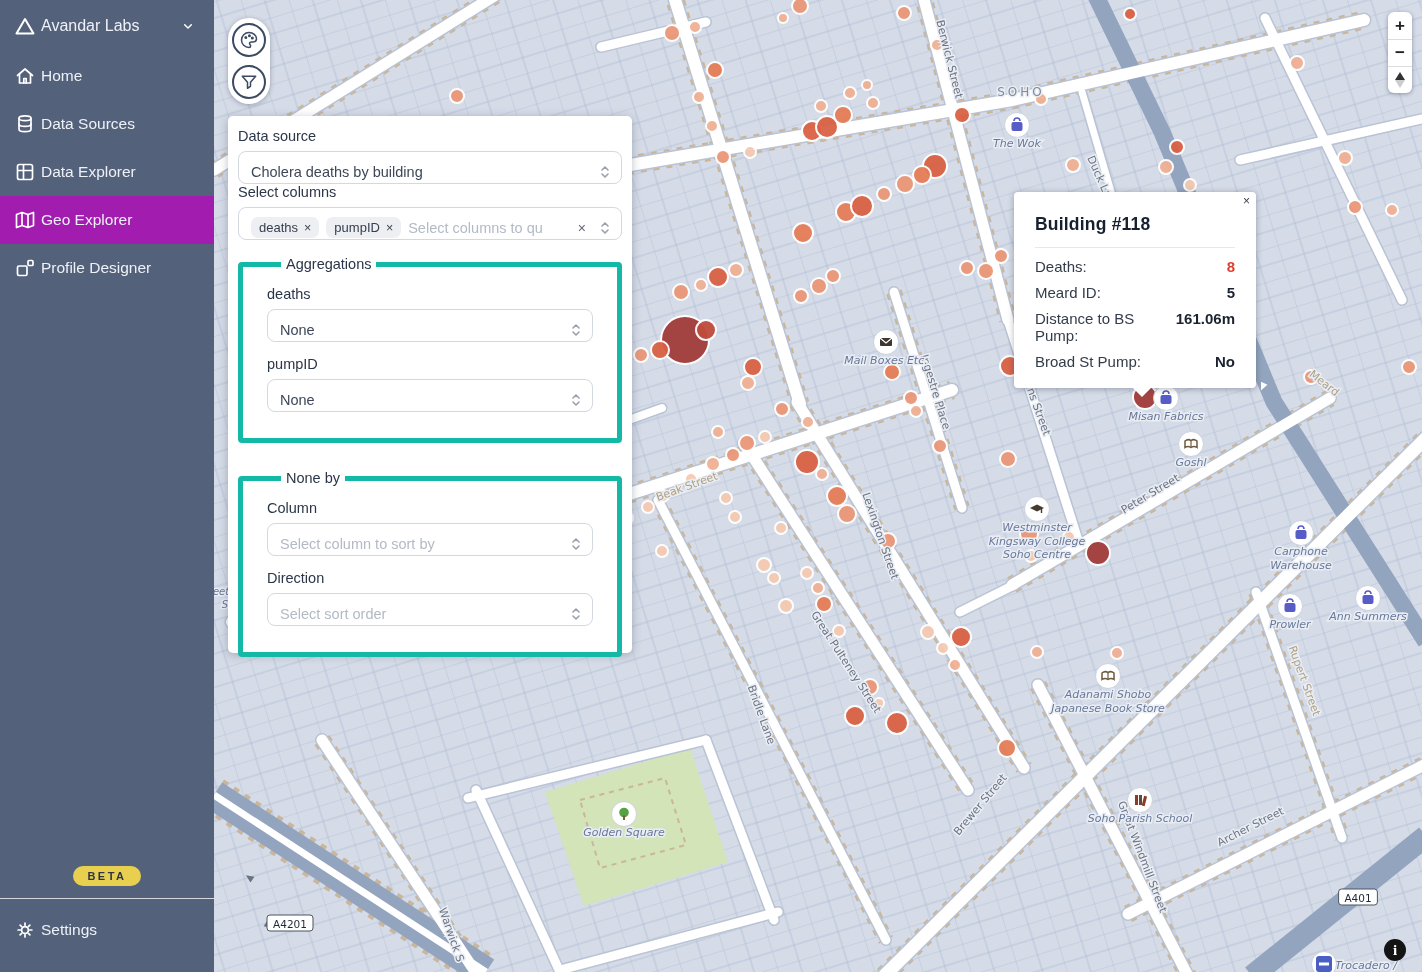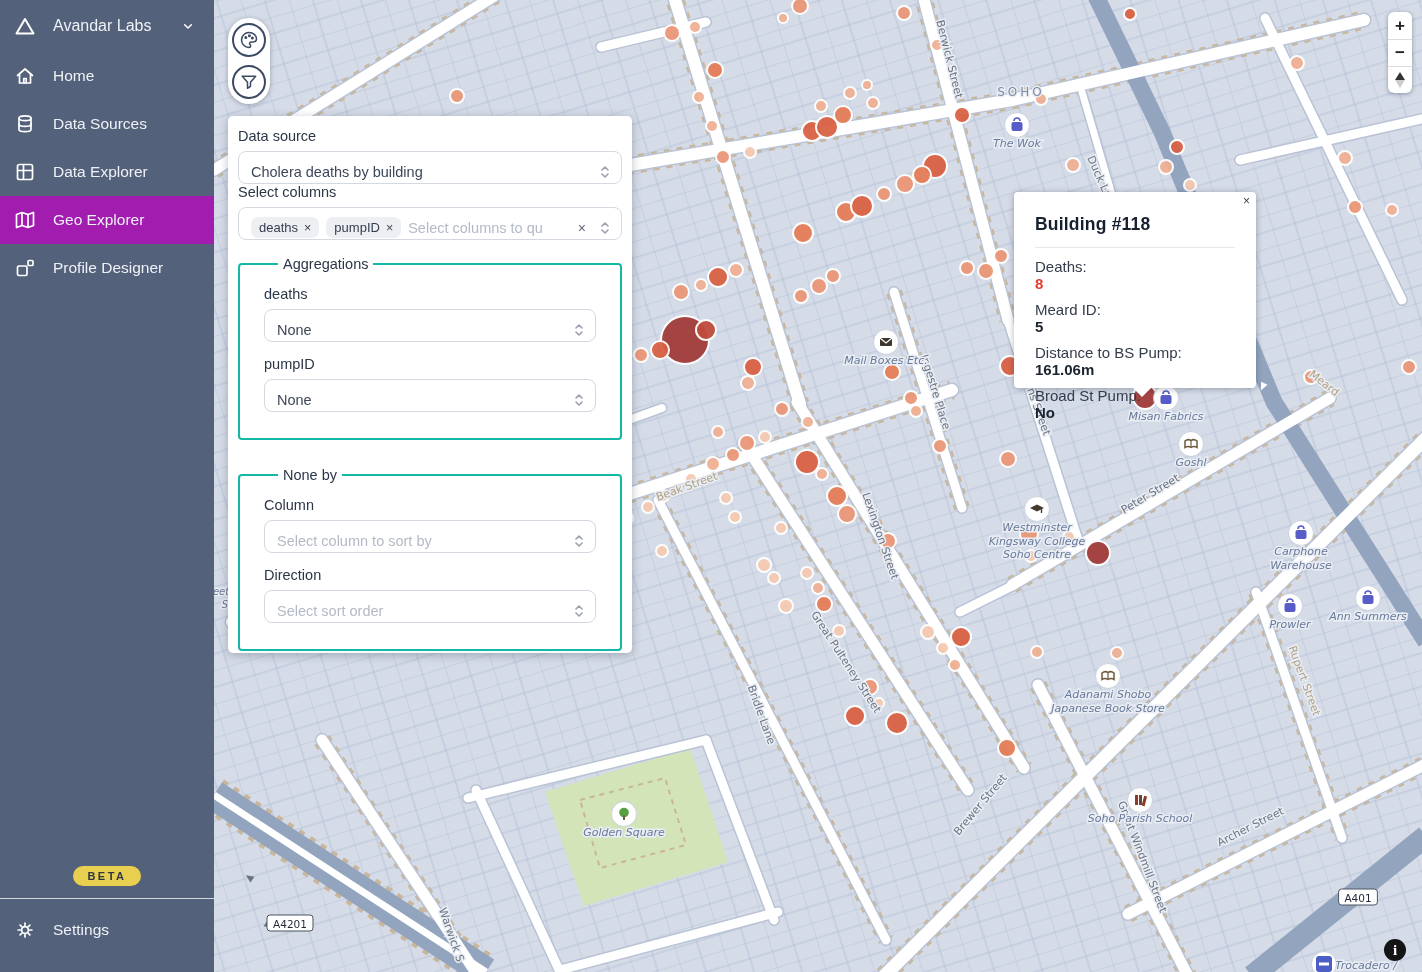--- a/index.html
+++ b/index.html
@@ -2,21 +2,21 @@
 <html><head>
 <meta charset="utf-8">
 <style>
   * { box-sizing: border-box; margin: 0; padding: 0; }
   html,body { width:1422px; height:972px; overflow:hidden;
     font-family:"Liberation Sans", sans-serif; background:#d5dbe7; }
 
   
   .sidebar { position:absolute; left:0; top:0; width:214px; height:972px;
     background:#53617a; color:#eef1f7; z-index:20; }
-  .side-item { display:flex; align-items:center; gap:16px; height:48px;
+  .side-item { display:flex; align-items:center; gap:4px; height:48px;
     padding:0 14px 0 13px; font-size:15.5px; cursor:pointer;text-align:center; }
   .side-item.logo-row { height:52px; font-size:16px; }
   .side-item.active { background:#a21caf; }
   .side-item svg { flex:0 0 24px; }
   .logo-caret { margin-left:auto; }
   .side-bottom { position:absolute; left:0; bottom:11px; width:214px; }
   .beta-wrap { display:flex; justify-content:center; padding-bottom:12px; }
   .beta-badge { background:#e9cf4f; color:#2e3644; font-size:11px; font-weight:bold;
     letter-spacing:2.5px; padding:4px 14px; border-radius:12px; }
   .side-divider { border-top:1px solid rgba(255,255,255,.75); }
@@ -44,38 +44,38 @@
     font-size:14.5px; color:#3d4758; background:#fff; cursor:pointer; }
   .sel .grow { flex:1; overflow:hidden; white-space:nowrap; }
   .sel .ph { color:#b3bac5; }
   .updn { flex:0 0 12px; margin-left:6px; }
   .clr-x { color:#5f6774; font-size:14px; margin-left:6px; flex:0 0 auto; cursor:pointer; }
   .multi { gap:7px; }
   .chip { display:inline-flex; align-items:center; gap:6px; background:#edeff3;
     border-radius:7px; padding:3px 8px; font-size:13px; color:#353e4d; flex:0 0 auto; }
   .chip .x { cursor:pointer; color:#3c4554; font-size:12.5px; }
   .mt { }
-  fieldset.group { border:2px solid #14b8a6; border-radius:4px; margin-top:16px;
+  fieldset.group { border:5px solid #14b8a6; border-radius:4px; margin-top:16px;
     padding:14px 24px 26px 24px; }
   fieldset.group legend { font-size:14.5px; color:#2b3648; padding:0 5px; margin-left:14px; }
   .in-gap { margin-top:14px; }
 
   
   .popup { position:absolute; left:1014px; top:192px; width:242px; height:196px;
     background:#fff; border-radius:4px; box-shadow:0 1px 6px rgba(30,40,60,.35);
     padding:22px 21px 14px 21px; z-index:25; }
   .popup .tip { position:absolute; left:118px; bottom:-9px; width:0; height:0;
     border-left:10px solid transparent; border-right:10px solid transparent;
     border-top:10px solid #fff; }
   .popup-close { position:absolute; right:6px; top:3px; font-size:12px; color:#3a3f4a;
     cursor:pointer; line-height:1; }
   .popup h3 { font-size:17.5px; color:#17202e; font-weight:bold; letter-spacing:.2px; }
   .popup hr { border:none; border-top:1px solid #e6e8ec; margin:12px 0 10px 0; }
   .prow { display:flex; justify-content:space-between; align-items:baseline;
-    font-size:15px; color:#333c4a; margin-top:9px;flex-direction:column; }
+    font-size:15px; color:#333c4a; margin-top:9px; }
   .prow .pv { font-weight:bold; color:#1b2330; }
 
   
   .zoomctl { position:absolute; left:1388px; top:12px; width:24px; background:#fff;
     border-radius:6px; box-shadow:0 1px 4px rgba(30,40,60,.4); z-index:30;
     display:flex; flex-direction:column; }
   .zbtn { width:24px; height:27px; display:flex; align-items:center; justify-content:center;
     font-size:17px; font-weight:bold; color:#222; cursor:pointer; }
   .zbtn + .zbtn { border-top:1px solid #ddd; }
   .compass { flex-direction:column; gap:0; padding:4px 0; }

